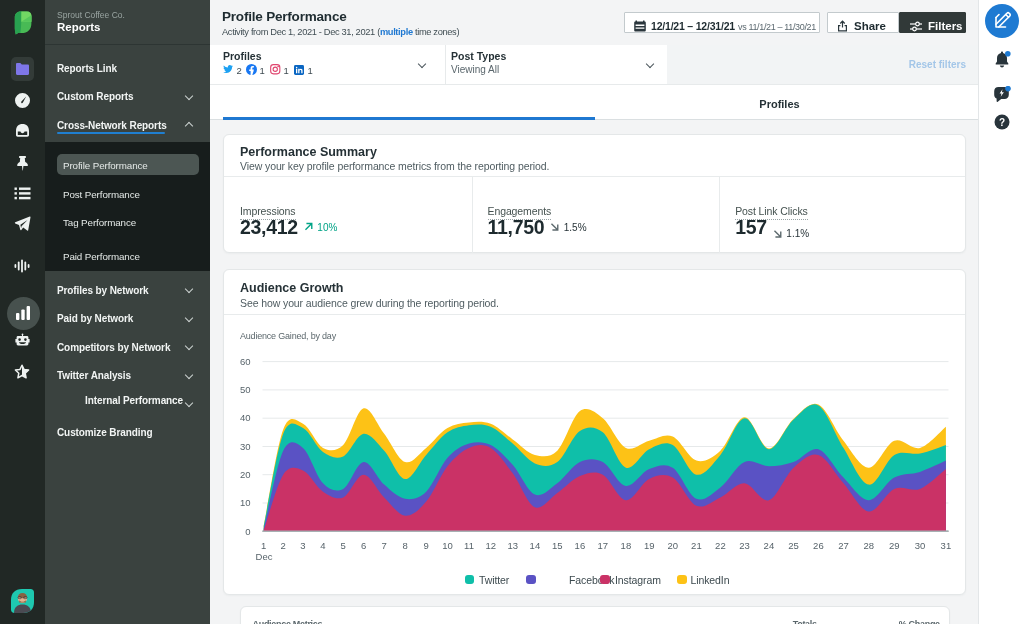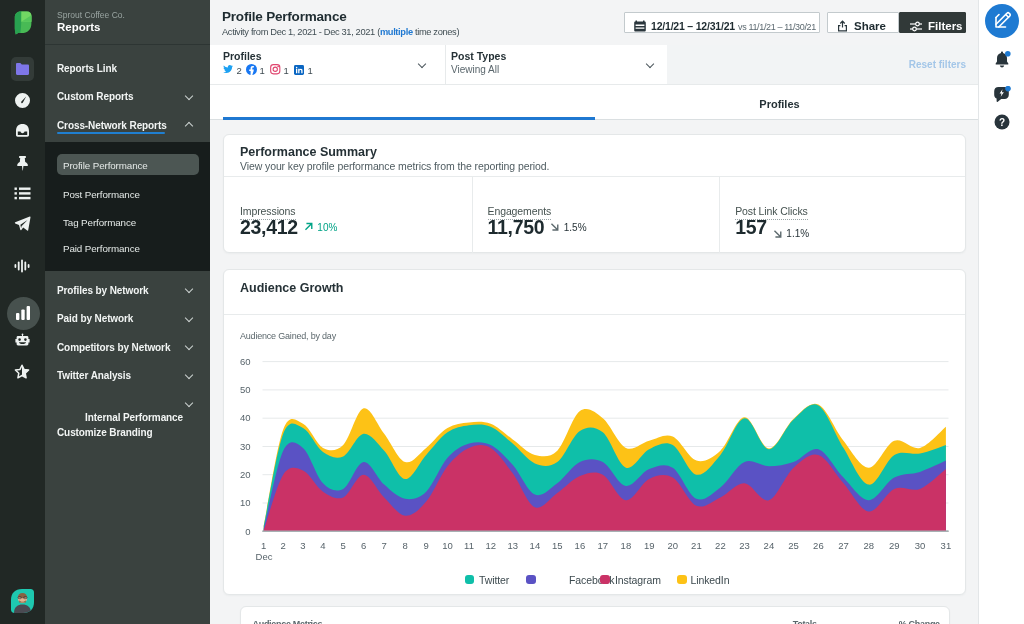--- a/index.html
+++ b/index.html
@@ -143,31 +143,31 @@
   <div class="mi" style="top:91px;">Custom Reports</div>
       <div class="chev down" style="left:141px;top:92.5px;"></div>
   <div class="mi" style="top:119.5px;">Cross-Network Reports</div>
       <div class="chev up" style="left:141px;top:123px;"></div>
   <div style="position:absolute;left:12px;top:131.6px;width:108px;height:2.5px;background:#1f7fd1;border-radius:1px;"></div>
 
   <div style="position:absolute;left:12px;top:154px;width:142px;height:21px;background:#4c5653;border-radius:5px;"></div>
   <div class="mi2" style="top:159.5px;">Profile Performance</div>
   <div class="mi2" style="top:188.5px;">Post Performance</div>
   <div class="mi2" style="top:217px;">Tag Performance</div>
-  <div class="mi2" style="top:243px;">Paid Performance</div>
+  <div class="mi2" style="top:251px;">Paid Performance</div>
 
   <div class="mi" style="top:284.5px;">Profiles by Network</div>
       <div class="chev down" style="left:141px;top:286px;"></div>
   <div class="mi" style="top:313px;">Paid by Network</div>
       <div class="chev down" style="left:141px;top:314.5px;"></div>
   <div class="mi" style="top:341.5px;">Competitors by Network</div>
       <div class="chev down" style="left:141px;top:343px;"></div>
   <div class="mi" style="top:370px;">Twitter Analysis</div>
       <div class="chev down" style="left:141px;top:371.5px;"></div>
-  <div class="mi" style="top:412px;padding-left:28px;">Internal Performance</div>
+  <div class="mi" style="top:395px;padding-left:28px;">Internal Performance</div>
       <div class="chev down" style="left:141px;top:400px;"></div>
   <div class="mi" style="top:426.5px;">Customize Branding</div>
 </div>
 
 <div id="main">
   <div id="mhead">
     <div id="mtitle">Profile Performance</div>
     <div id="msub">Activity from Dec 1, 2021 - Dec 31, 2021 (<b>multiple</b> time zones)</div>
 
     <div class="btn" style="left:414px; width:196px; padding-left:9px;">
@@ -266,20 +266,21 @@
       <span class="mnum">157</span>
       <svg width="9.5" height="9.5" viewBox="0 0 11 11" style="margin-left:6px;">
             <path d="M2.8 9.2 L9 9.2 L9 3 M9 9.2 L1.7 1.9" stroke="#5d6a6e" stroke-width="1.6" fill="none"></path>
           </svg>
       <span style="font-size:10px;color:#273338;margin-left:4px;">1.1%</span>
     </div>
   </div>
 
   <div class="card" style="left:13px;top:269px;width:743px;height:325.5px;">
     <div class="ctitle" style="top:10.5px;">Audience Growth</div>
+    <div class="csub" style="top:26.5px;">See how your audience grew during the reporting period.</div>
     <div style="position:absolute;left:0;top:43.5px;width:100%;height:1px;background:#e8ebec;"></div>
     <div style="position:absolute;left:16px;top:61px;font-size:9px;color:#5c686d;letter-spacing:-0.2px;">Audience Gained, by day</div>
 
     <div class="lsw" style="left:240.7px;background:#0fbfa9;"></div>
         <div class="leg" style="left:255px;">Twitter</div>
     <div class="lsw" style="left:302.2px;background:#5a52c4;"></div>
         <div class="leg" style="left:317px;margin-left:28px;">Facebook</div>
     <div class="lsw" style="left:376px;background:#ca3266;"></div>
         <div class="leg" style="left:391px;">Instagram</div>
     <div class="lsw" style="left:453px;background:#fdc216;"></div>

